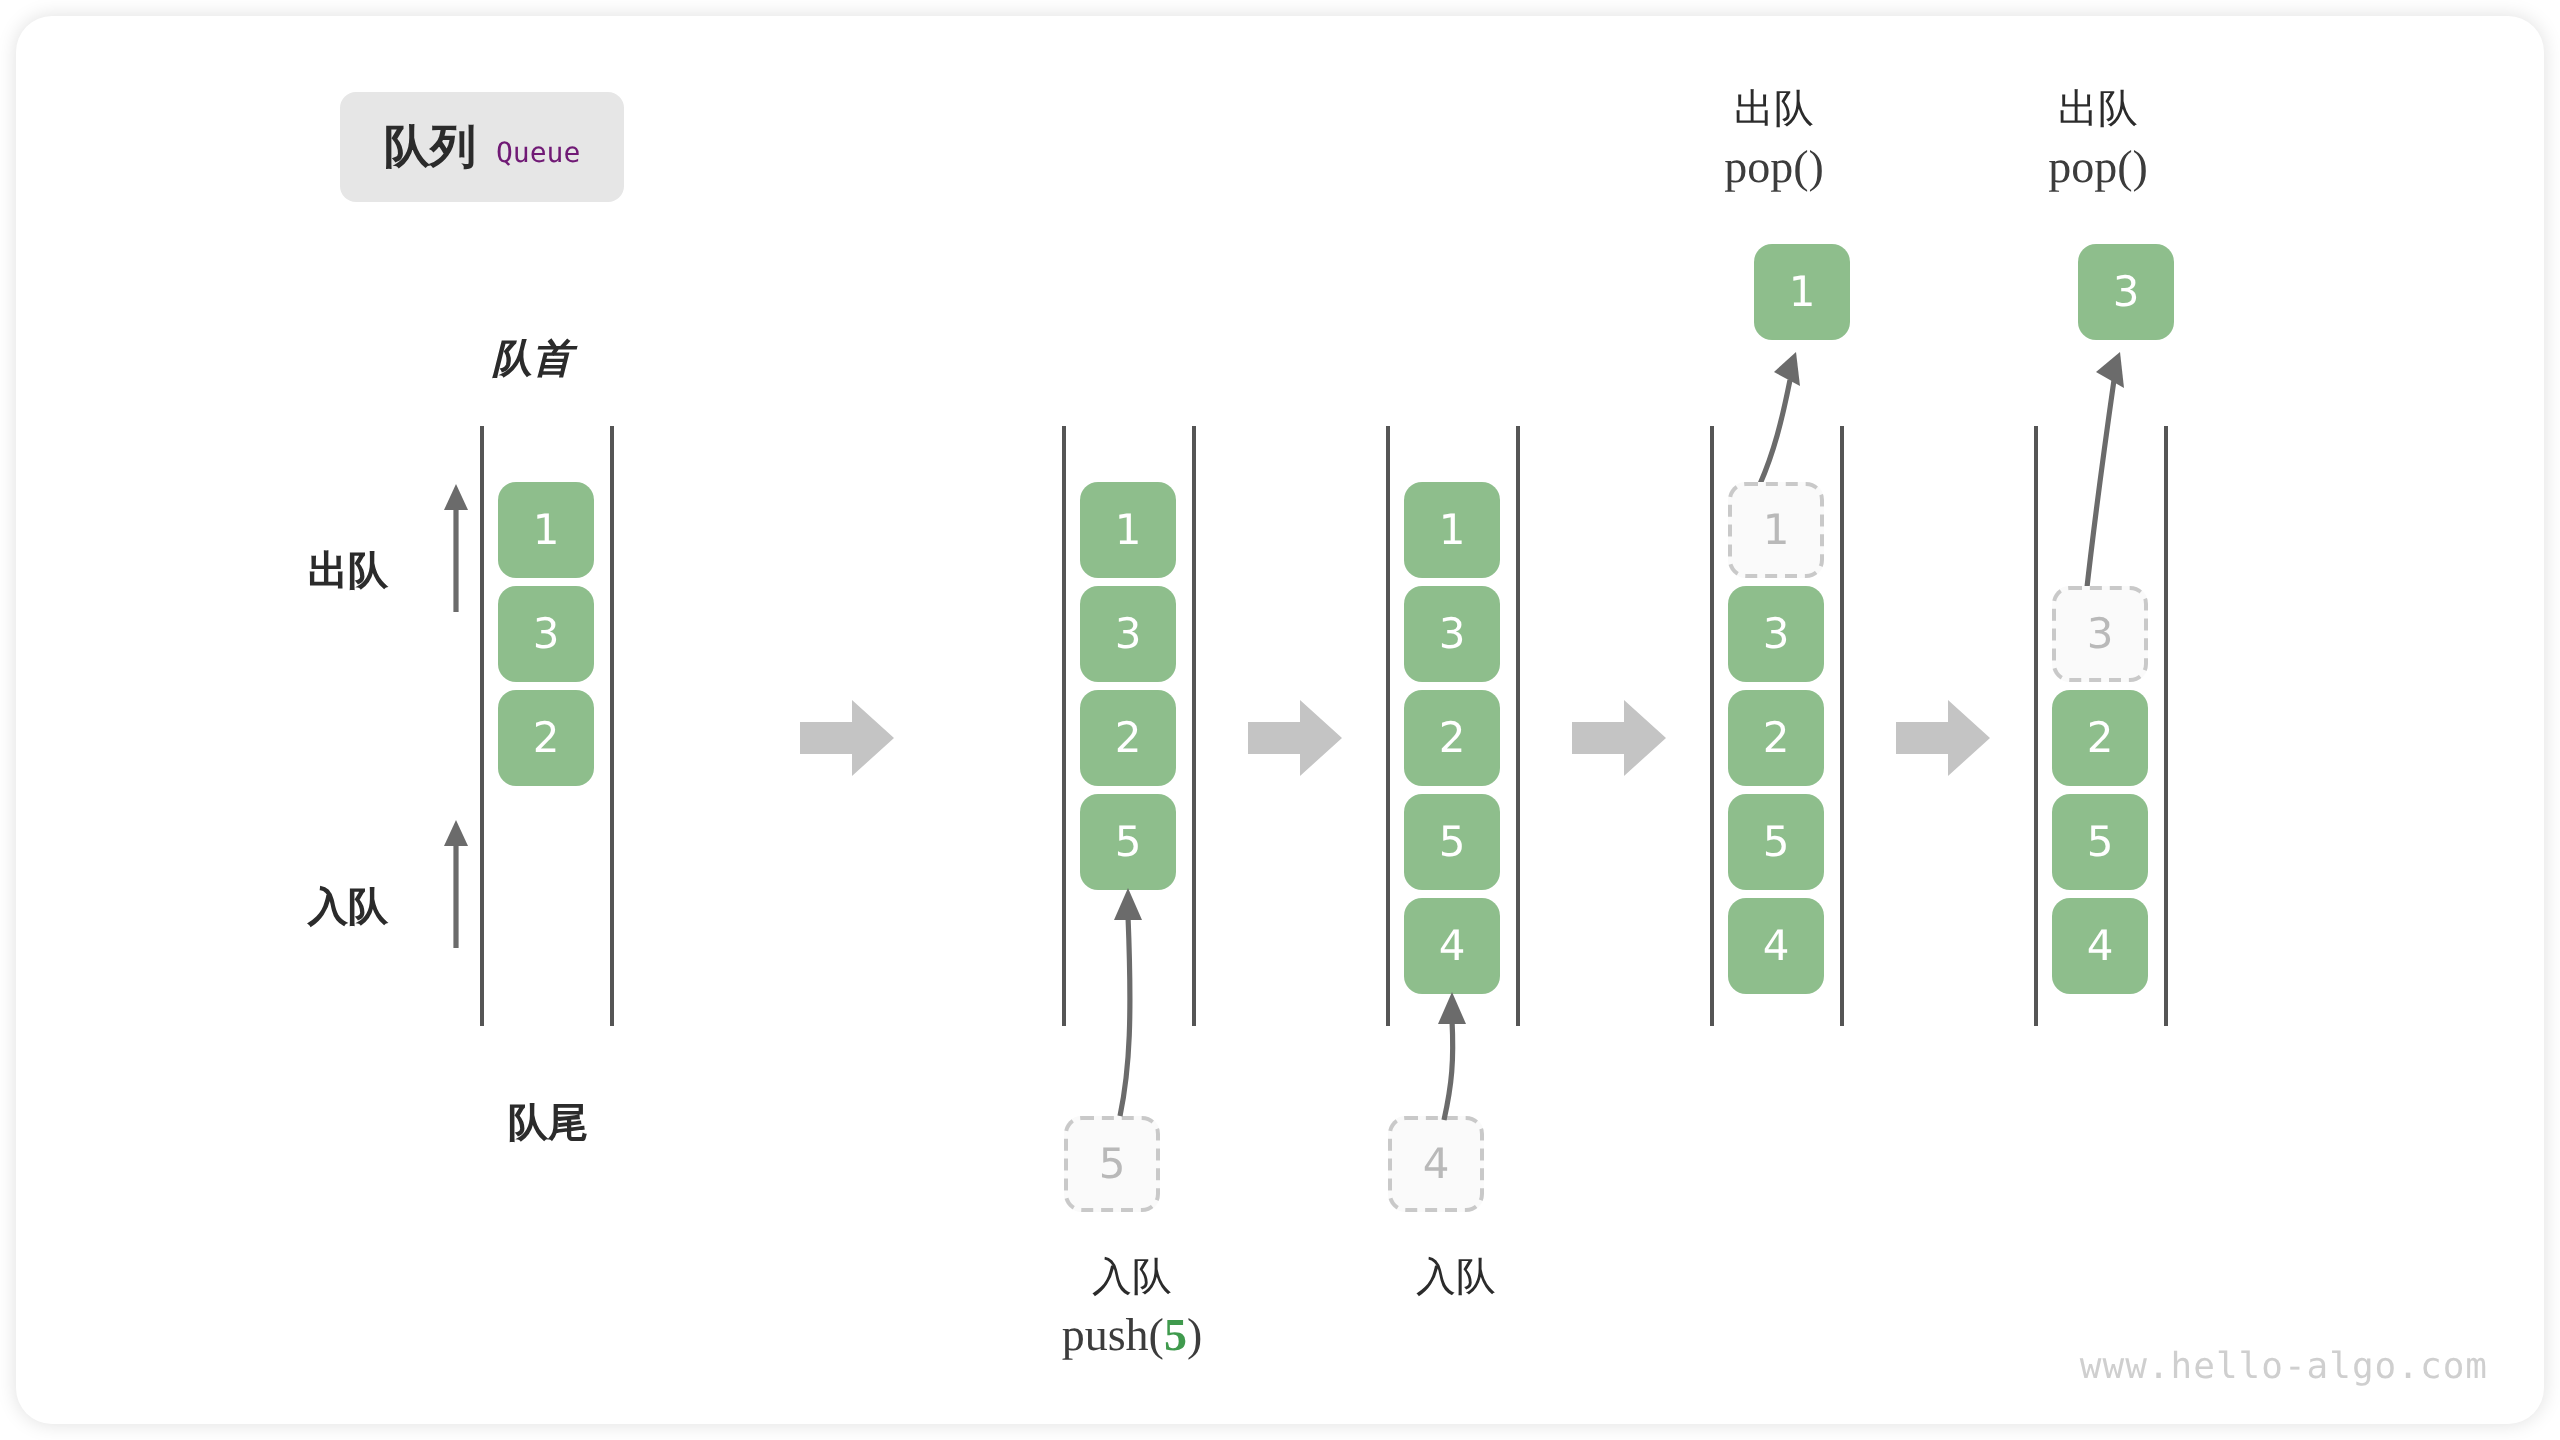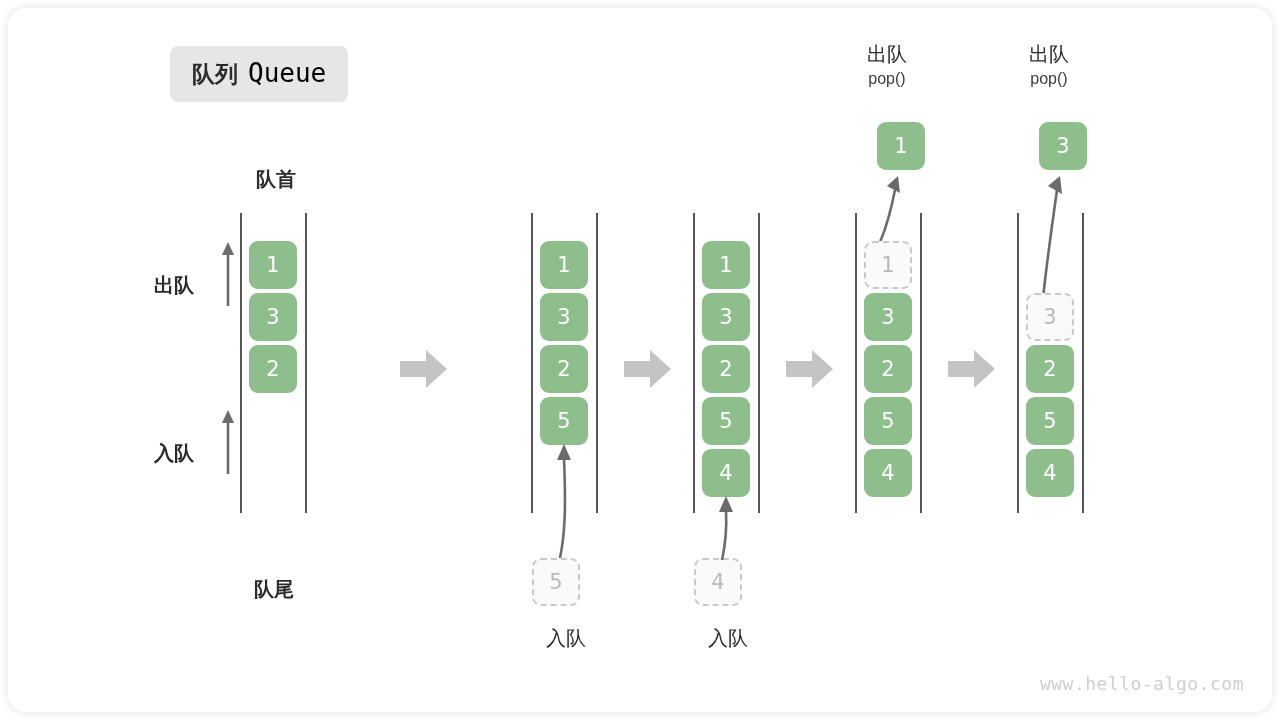--- a/index.html
+++ b/index.html
@@ -40,22 +40,22 @@
     gap: 10px;
     white-space: nowrap;
   }
   #title-badge .cn {
     font-size: 23px;
     font-weight: bold;
     color: #2b2b2b;
     font-family: "DejaVu Sans", "Liberation Sans", sans-serif;
   }
   #title-badge .en {
-    font-size: 26px;
-    color: #000000;
+    font-size: 14px;
+    color: #701a75;
     font-family: "DejaVu Sans Mono", "Liberation Mono", monospace;
   }
 
   
   .col-caption {
     font-size: 20px;
     font-weight: bold;
     color: #2b2b2b;
     font-family: "DejaVu Sans", "Liberation Sans", sans-serif;
     text-align: center;
@@ -104,23 +104,23 @@
     line-height: 1.42;
   }
   .op-caption .cn {
     display: block;
     font-size: 20px;
     color: #2b2b2b;
     font-family: "DejaVu Sans", "Liberation Sans", sans-serif;
   }
   .op-caption .code {
     display: block;
-    font-size: 16px;
+    font-size: 23px;
     color: #3c3c3c;
-    font-family: Liberation Sans, sans-serif;
+    font-family: Liberation Serif, serif;
   }
   .op-caption .code .num { color: #3f9a4d; font-weight: bold; }
 
   
   #watermark {
     right: 28px;
     bottom: 18px;
     font-size: 18px;
     color: #cfcfcf;
     font-family: "DejaVu Sans Mono", "Liberation Mono", monospace;
@@ -132,22 +132,22 @@
 </head>
 <body>
 
 <div id="card">
 
   <div id="title-badge" class="abs">
     <span class="cn">队列</span>
     <span class="en">Queue</span>
   </div>
 
-  <div class="abs col-caption" style="left:208px; top:158px; width:120px;">队首</div>
-  <div class="abs col-caption" style="left:206px; top:540px; width:120px;margin-top:28px;">队尾</div>
+  <div class="abs col-caption" style="left:198px; top:158px; width:120px;font-style:italic;">队首</div>
+  <div class="abs col-caption" style="left:206px; top:540px; width:120px;">队尾</div>
 
   <div class="abs side-label" style="left:146px; top:264px;">出队</div>
   <svg class="abs" style="left:210px; top:232px;" width="20" height="68">
     <line x1="10" y1="66" x2="10" y2="12" stroke="#6b6b6b" stroke-width="2.6"></line>
     <path d="M10 2 L16 15 L4 15 Z" fill="#6b6b6b"></path>
   </svg>
 
   <div class="abs side-label" style="left:146px; top:432px;">入队</div>
   <svg class="abs" style="left:210px; top:400px;" width="20" height="68">
     <line x1="10" y1="66" x2="10" y2="12" stroke="#6b6b6b" stroke-width="2.6"></line>
@@ -175,20 +175,21 @@
     <div class="abs box" style="left:9px;  top:389px;">5</div>
 
     <div class="abs box ghost" style="left:1px; top:550px;">5</div>
     <svg class="abs" style="left:0px; top:430px;" width="70" height="125">
       <path d="M29 120 C 34 96, 35 70, 33 20" stroke="#6b6b6b" stroke-width="2.6" fill="none"></path>
       <path d="M33 6 L40 22 L26 22 Z" fill="#6b6b6b"></path>
     </svg>
 
     <div class="abs op-caption" style="left:-45px; top:616px; width:160px;">
       <span class="cn">入队</span>
+      <span class="code"><span>push(</span><span class="num">5</span><span>)</span></span>
     </div>
   </div>
 
   <svg class="abs" style="left:616px; top:342px;" width="48" height="38">
     <path d="M0 11 L26 11 L26 0 L47 19 L26 38 L26 27 L0 27 Z" fill="#c4c4c4"></path>
   </svg>
 
   <div class="abs" style="left:685px; top:0;">
     <div class="abs rail" style="left:0px;  top:205px; height:300px;"></div>
     <div class="abs rail" style="left:65px; top:205px; height:300px;"></div>

